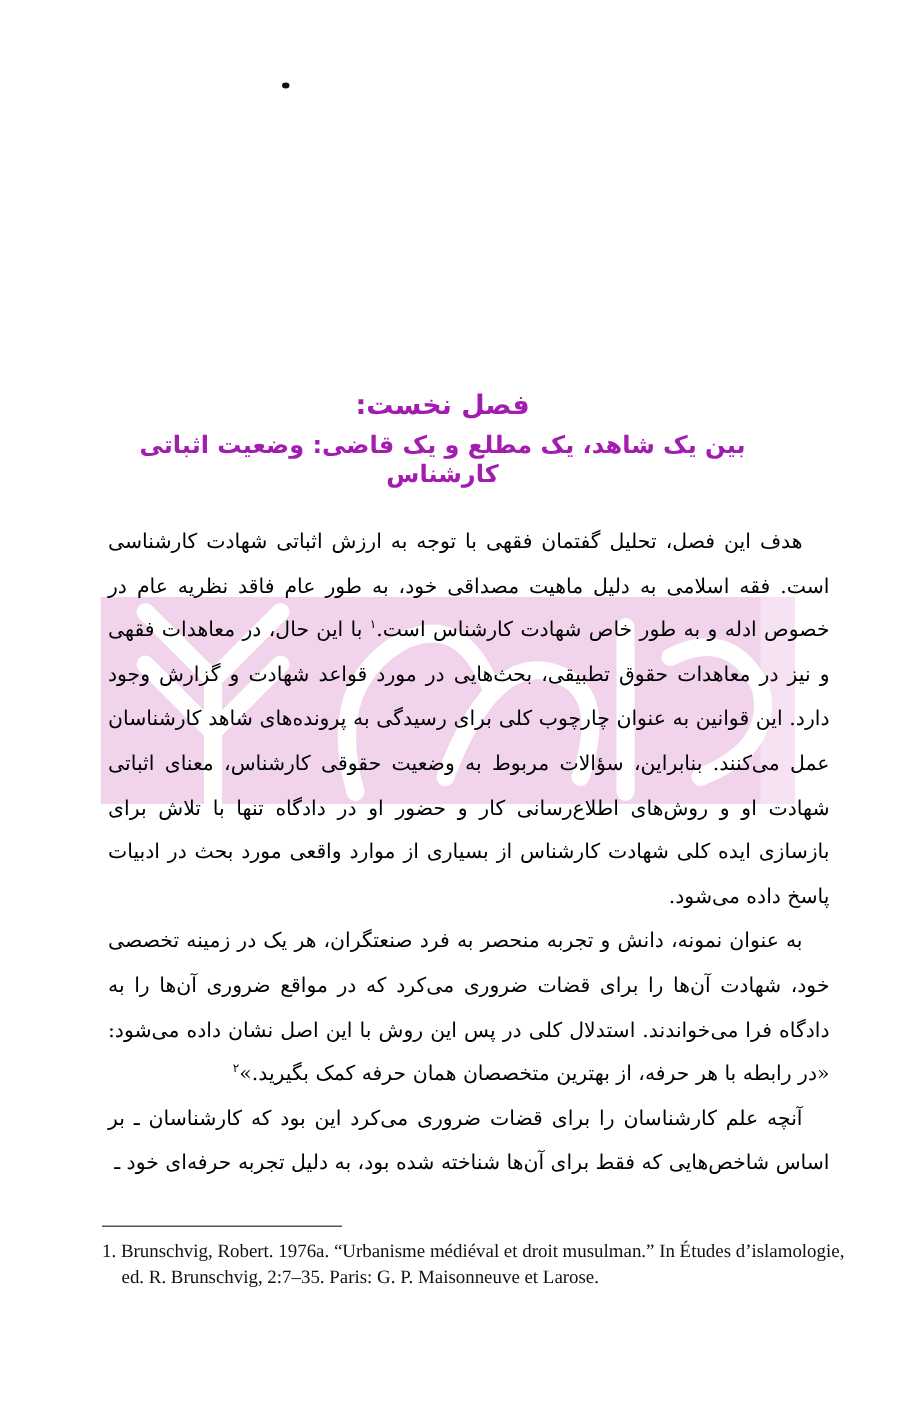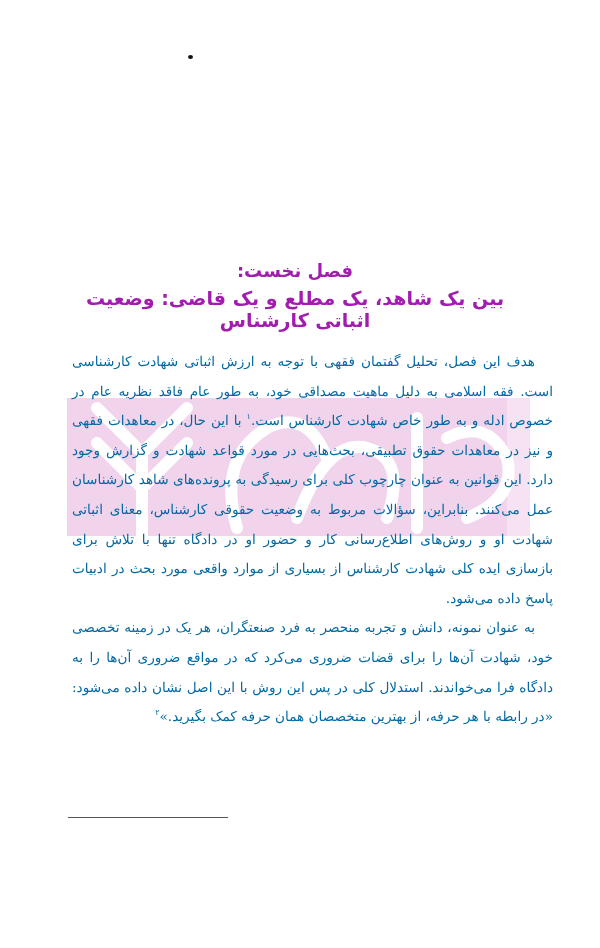--- a/index.html
+++ b/index.html
@@ -2,22 +2,22 @@
 <html><head>
 <meta charset="utf-8">
 <style>
   html, body { margin:0; padding:0; background:#ffffff; }
   body { width:600px; height:948px; position:relative; overflow:hidden; font-family:"DejaVu Serif", serif; color:#111; }
   .speck { position:absolute; left:188px; top:55px; width:5px; height:4px; background:#111; border-radius:50%; }
   .watermark { position:absolute; left:67px; top:398px; width:463px; height:138px; z-index:0; }
   .watermark svg { width:100%; height:100%; display:block; }
   .heading { position:absolute; left:60px; right:70px; direction:rtl; text-align:center; font-family:"DejaVu Sans", sans-serif; font-weight:bold; color:#a21caf; z-index:2; }
   .chapter-label { top:260px; font-size:18px; }
-  .chapter-title { top:287px; font-size:19px; }
-  .body-text { position:absolute; left:72px; top:347px; width:481px; direction:rtl; text-align:justify; text-align-last:right; font-family:"DejaVu Serif", serif; font-size:13.6px; line-height:29.6px; color:#0369a1; z-index:2; }
+  .chapter-title { top:287px; font-size:16px; }
+  .body-text { position:absolute; left:72px; top:347px; width:481px; direction:rtl; text-align:justify; text-align-last:right; font-family:"DejaVu Serif", serif; font-size:13.6px; line-height:29.6px; color:#000000; z-index:2; }
   .body-text p { margin:0; }
   .body-text .para { text-indent:18px; }
   .body-text .fnref { font-size:8px; vertical-align:super; line-height:0; }
   .footnote-rule { position:absolute; left:68px; top:817px; width:160px; height:1px; background:#555; }
   .footnotes { position:absolute; left:68px; top:826px; width:500px; direction:ltr; font-family:"Liberation Serif", serif; font-size:12.6px; line-height:17px; color:#111; }
   .footnotes .fn { padding-left:13px; text-indent:-13px; margin:0; }
 </style>
 </head>
 <body>
 
@@ -38,17 +38,19 @@
     <rect x="440" y="0" width="23" height="138" fill="#ffffff" opacity="0.35"></rect>
   </svg>
 </div>
 
 <div class="heading chapter-label">فصل نخست:</div>
 <div class="heading chapter-title">بین یک شاهد، یک مطلع و یک قاضی: وضعیت اثباتی کارشناس</div>
 
 <div class="body-text">
   <p class="para"><span>هدف این فصل، تحلیل گفتمان فقهی با توجه به ارزش اثباتی شهادت کارشناسی است. فقه اسلامی به دلیل ماهیت مصداقی خود، به طور عام فاقد نظریه عام در خصوص ادله و به طور خاص شهادت کارشناس است.</span><span class="fnref">۱</span><span> با این حال، در معاهدات فقهی و نیز در معاهدات حقوق تطبیقی، بحث‌هایی در مورد قواعد شهادت و گزارش وجود دارد. این قوانین به عنوان چارچوب کلی برای رسیدگی به پرونده‌های شاهد کارشناسان عمل می‌کنند. بنابراین، سؤالات مربوط به وضعیت حقوقی کارشناس، معنای اثباتی شهادت او و روش‌های اطلاع‌رسانی کار و حضور او در دادگاه تنها با تلاش برای بازسازی ایده کلی شهادت کارشناس از بسیاری از موارد واقعی مورد بحث در ادبیات پاسخ داده می‌شود.</span></p>
   <p class="para"><span>به عنوان نمونه، دانش و تجربه منحصر به فرد صنعتگران، هر یک در زمینه تخصصی خود، شهادت آن‌ها را برای قضات ضروری می‌کرد که در مواقع ضروری آن‌ها را به دادگاه فرا می‌خواندند. استدلال کلی در پس این روش با این اصل نشان داده می‌شود: «در رابطه با هر حرفه، از بهترین متخصصان همان حرفه کمک بگیرید.»</span><span class="fnref">۲</span></p>
+  <p class="para"><span>آنچه علم کارشناسان را برای قضات ضروری می‌کرد این بود که کارشناسان ـ بر اساس شاخص‌هایی که فقط برای آن‌ها شناخته شده بود، به دلیل تجربه حرفه‌ای خود ـ</span></p>
 </div>
 
 <div class="footnote-rule"></div>
 <div class="footnotes">
+  <p class="fn">1. Brunschvig, Robert. 1976a. “Urbanisme médiéval et droit musulman.” In Études d’islamologie, ed. R. Brunschvig, 2:7–35. Paris: G. P. Maisonneuve et Larose.</p>
 </div>
 
 </body></html>

